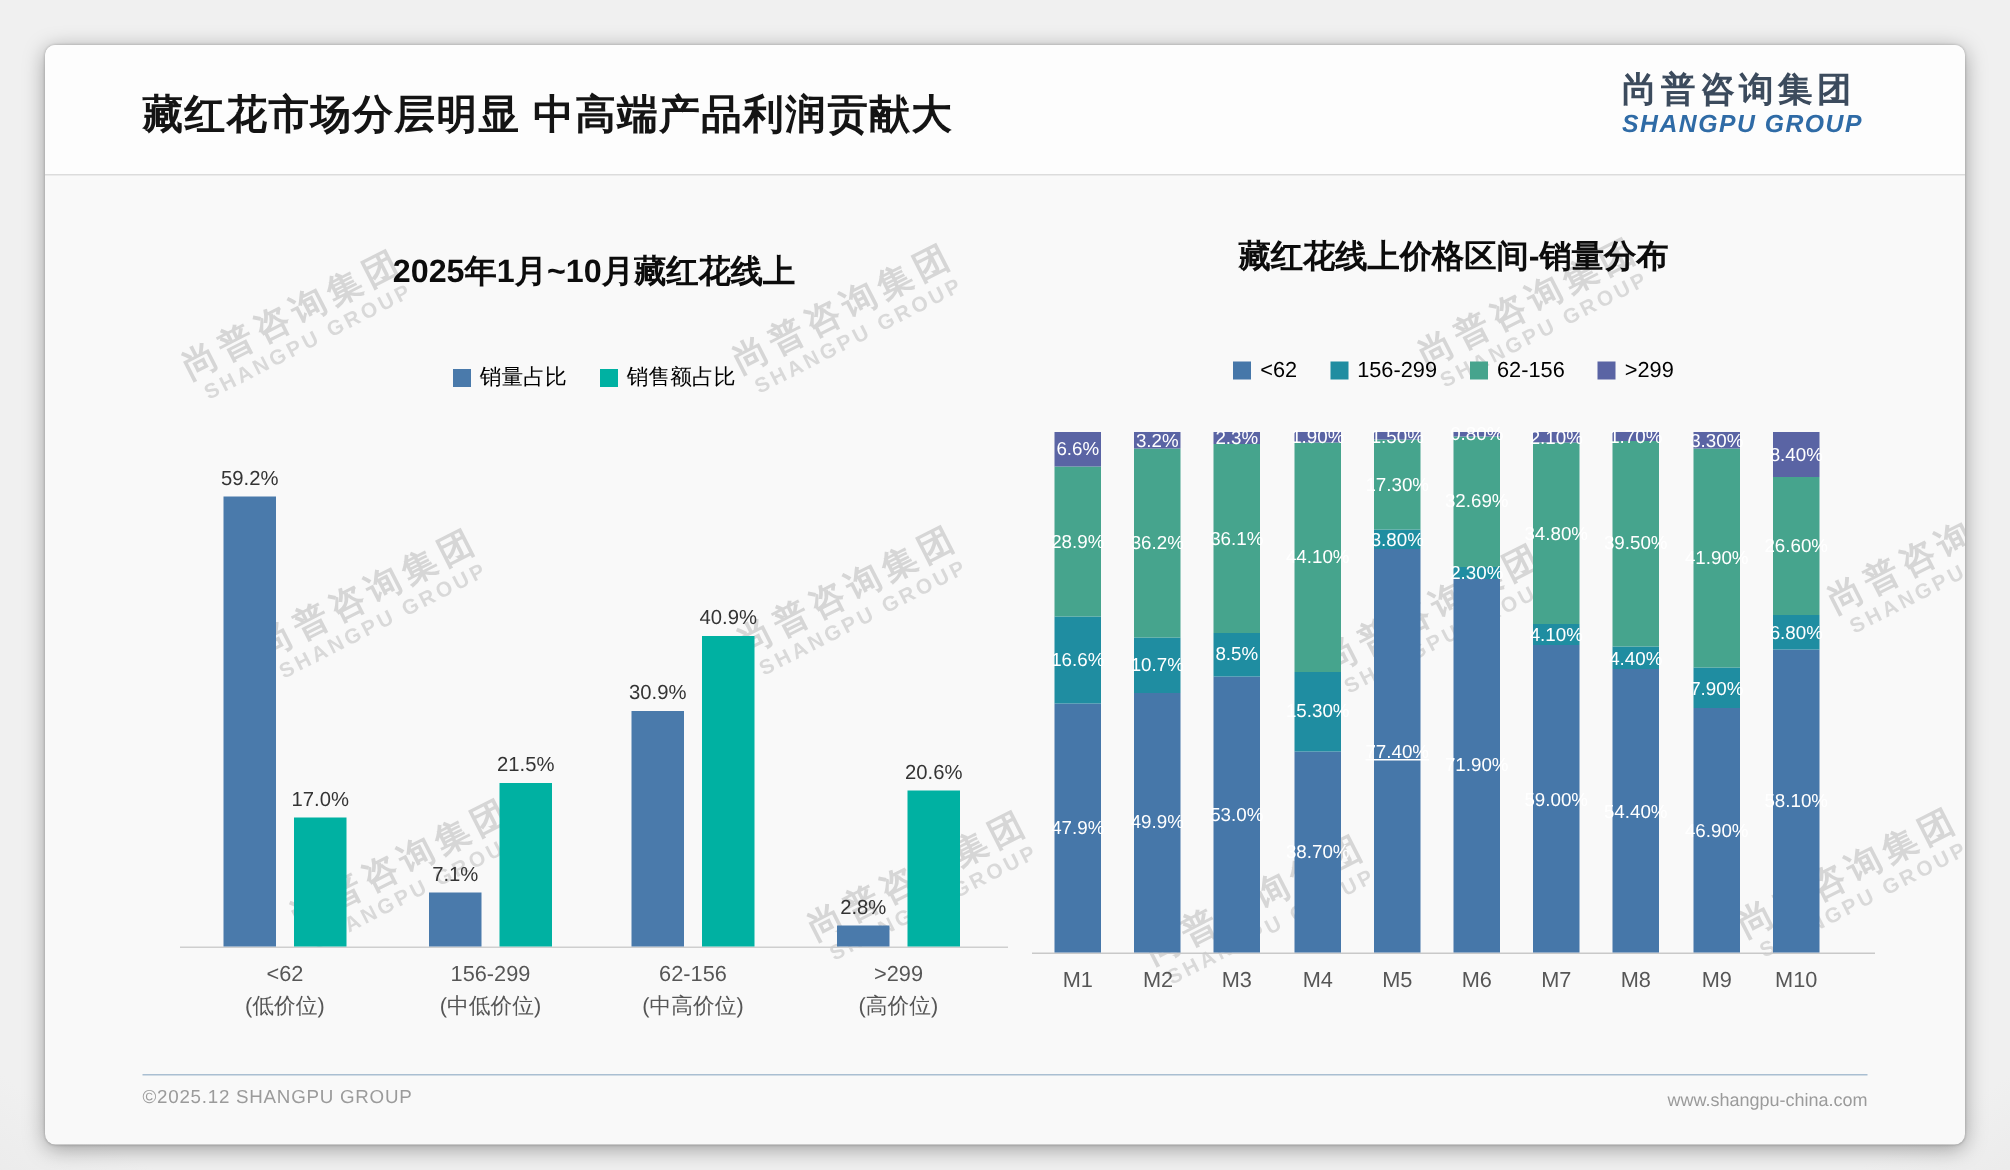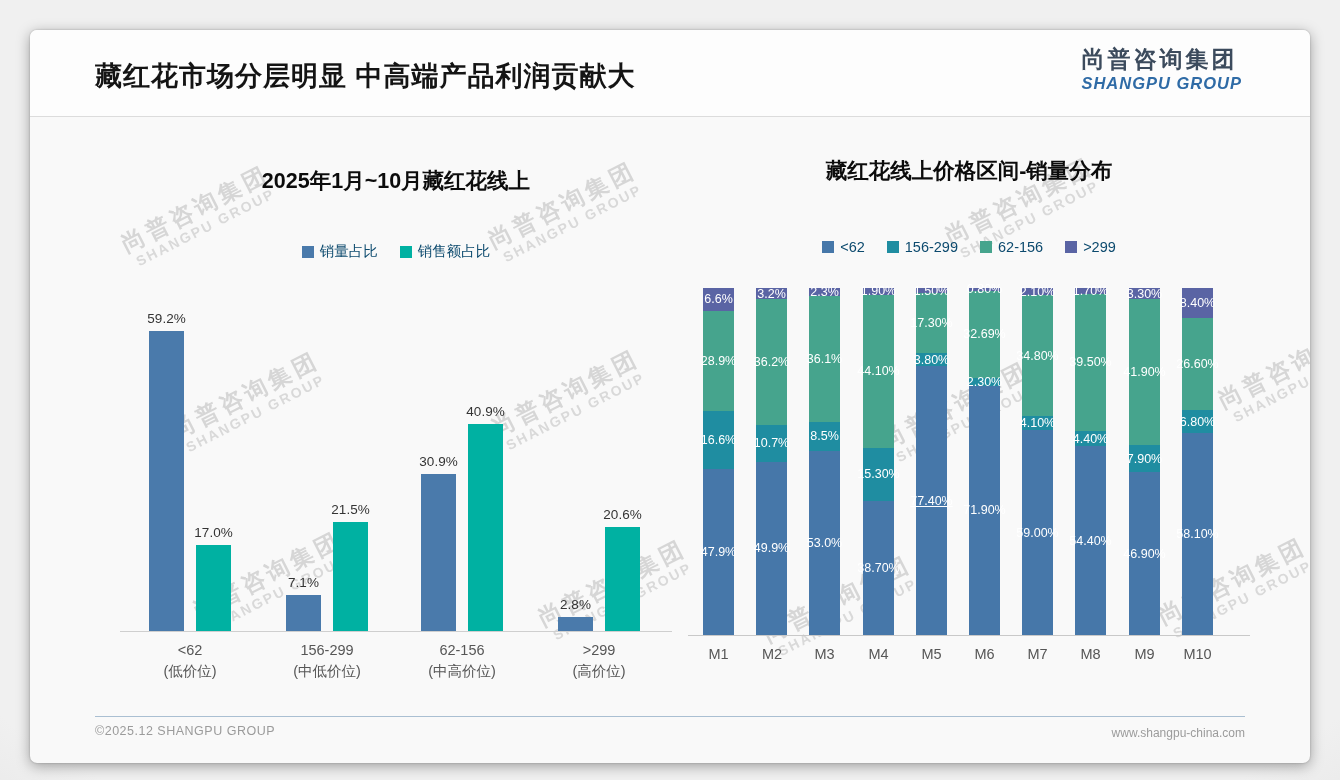--- a/index.html
+++ b/index.html
@@ -24,21 +24,21 @@
   .wm-cn{font-size:23px;font-weight:700;letter-spacing:4px;color:rgba(140,140,140,.32);line-height:25px;}
   .wm-en{font-size:14px;font-weight:700;letter-spacing:2.2px;color:rgba(148,148,148,.32);line-height:16px;margin-left:5px;}
 
   .chart-title{position:absolute;text-align:center;font-weight:700;color:#0c0c0c;font-size:21.5px;line-height:31px;z-index:2;}
   #title-left{left:90px;top:124px;width:552px;margin-top:12px;}
   #title-right{left:658px;top:126px;width:562px;}
 
   .legend{position:absolute;display:flex;justify-content:center;gap:22px;z-index:2;}
   #legend-left{left:90px;top:212px;width:552px;}
   #legend-right{left:658px;top:209px;width:562px;}
-  .legend-item{display:flex;align-items:center;gap:6px;font-size:14.5px;color:#0c4a6e;}
+  .legend-item{display:flex;align-items:center;gap:6px;font-size:14.5px;color:#000000;}
   .swatch{width:12px;height:12px;flex:0 0 auto;}
 
   .plot{position:absolute;z-index:2;}
   #plot-left{left:90px;top:301px;width:552px;height:300px;border-bottom:1px solid #cfcfcf;}
   #plot-right{left:658px;top:258px;width:562px;height:347px;border-bottom:1px solid #c9c9c9;}
 
   .bar{position:absolute;bottom:0;}
   .bar-label{position:absolute;font-size:13.5px;color:#343434;white-space:nowrap;transform:translateX(-50%);z-index:3;}
   .seg{position:absolute;}
   .seg-label{position:absolute;font-size:12.5px;line-height:16px;color:#ffffff;white-space:nowrap;transform:translateX(-50%);z-index:3;}

